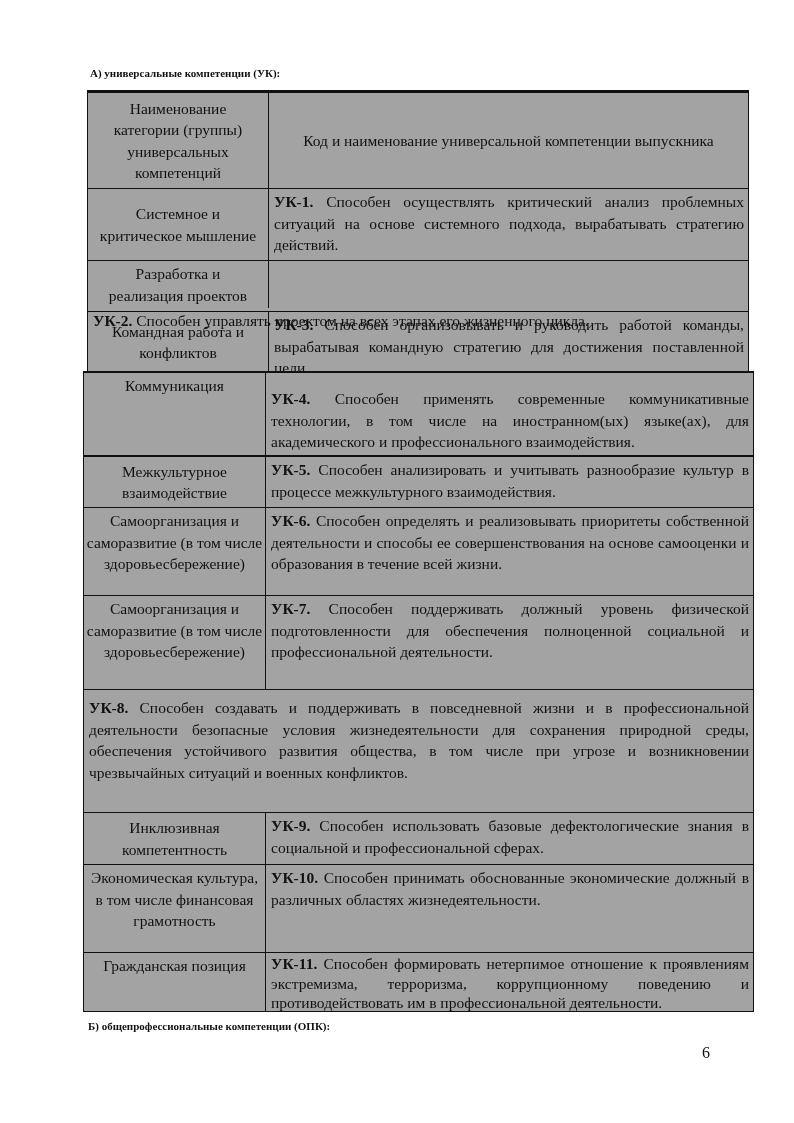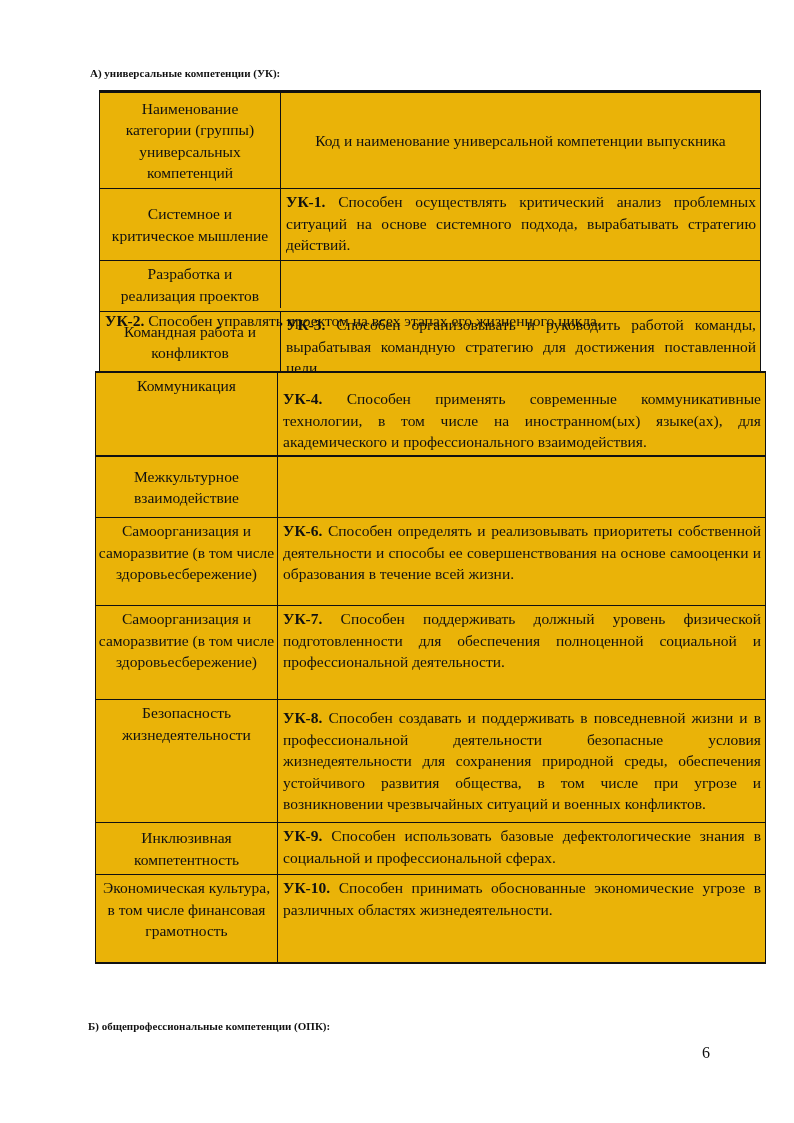--- a/index.html
+++ b/index.html
@@ -9,22 +9,22 @@
     font-family:"Liberation Serif","DejaVu Serif",serif;
     font-size:15.5px; line-height:21.5px;
     overflow:hidden;
   }
   .heading {
     position:absolute; font-weight:bold; font-size:11px; white-space:nowrap;
   }
   .heading-a { left:90px; top:63px; }
   .heading-b { left:88px; top:1016px; }
 
-  .tbl { position:absolute; background:#eab308;
-         border-left:1px solid #111; border-right:1px solid #111;margin-left:12px; }
+  .tbl { position:absolute; background:#a3a3a3;
+         border-left:1px solid #111; border-right:1px solid #111; }
   .table-a { left:87px; top:90px;  width:660px; border-top:3px solid #111; }
   .table-b { left:83px; top:371px; width:669px; border-top:2.5px solid #111;
              border-bottom:1px solid #111; }
 
   .row { display:flex; box-sizing:border-box; border-bottom:1px solid #111; }
   .row.last { border-bottom:none; }
   .row.thickb { border-bottom:2px solid #111; }
 
   .c1 { box-sizing:border-box; border-right:1px solid #111;
         display:flex; flex-direction:column; align-items:center;
@@ -40,21 +40,21 @@
   .c2.pt15 { padding-top:15px; }
   .c2.pt7  { padding-top:7px; }
   .c2.lh-tight { line-height:19.5px; padding-top:1px; }
 
   
   .ra-head { height:96px; }
   .ra-1 { height:72px; }
   .ra-2 { height:51px;flex-direction:column; }
   .ra-3 { height:60px; border-bottom:none; }
   .rb-4 { height:84px; }
-  .rb-5 { height:61px; }
+  .rb-5 { height:51px; }
   .rb-6 { height:88px; }
   .rb-7 { height:94px; }
   .rb-8 { height:123px; }
   .rb-9 { height:52px; }
   .rb-10 { height:88px; }
   .rb-11 { height:58px; }
 
   .hc2 { display:flex; align-items:center; justify-content:center;
          text-align:center; padding:0 8px; }
 
@@ -109,20 +109,24 @@
       <div class="c1 vt">Коммуникация</div>
       <div class="c2 pt15">
         <span class="code">УК-4.</span>
         <span>Способен применять современные коммуникативные технологии, в том числе на иностранном(ых) языке(ах), для академического и профессионального взаимодействия.</span>
       </div>
     </div>
 
     <div class="row rb-5">
       <div class="c1 vc">Межкультурное
 взаимодействие</div>
+      <div class="c2">
+        <span class="code">УК-5.</span>
+        <span>Способен анализировать и учитывать разнообразие культур в процессе межкультурного взаимодействия.</span>
+      </div>
     </div>
 
     <div class="row rb-6">
       <div class="c1 vt">Самоорганизация и
 саморазвитие (в том числе
 здоровьесбережение)</div>
       <div class="c2">
         <span class="code">УК-6.</span>
         <span>Способен определять и реализовывать приоритеты собственной деятельности и способы ее совершенствования на основе самооценки и образования в течение всей жизни.</span>
       </div>
@@ -132,22 +136,20 @@
       <div class="c1 vt">Самоорганизация и
 саморазвитие (в том числе
 здоровьесбережение)</div>
       <div class="c2">
         <span class="code">УК-7.</span>
         <span>Способен поддерживать должный уровень физической подготовленности для обеспечения полноценной социальной и профессиональной деятельности.</span>
       </div>
     </div>
 
     <div class="row rb-8">
-      <div class="c1 vt">Безопасность
-жизнедеятельности</div>
       <div class="c2 pt7">
         <span class="code">УК-8.</span>
         <span>Способен создавать и поддерживать в повседневной жизни и в профессиональной деятельности безопасные условия жизнедеятельности для сохранения природной среды, обеспечения устойчивого развития общества, в том числе при угрозе и возникновении чрезвычайных ситуаций и военных конфликтов.</span>
       </div>
     </div>
 
     <div class="row rb-9">
       <div class="c1 vc">Инклюзивная
 компетентность</div>
       <div class="c2">
@@ -155,23 +157,30 @@
         <span>Способен использовать базовые дефектологические знания в социальной и профессиональной сферах.</span>
       </div>
     </div>
 
     <div class="row rb-10">
       <div class="c1 vt">Экономическая культура,
 в том числе финансовая
 грамотность</div>
       <div class="c2">
         <span class="code">УК-10.</span>
-        <span>Способен принимать обоснованные экономические угрозе в различных областях жизнедеятельности.</span>
+        <span>Способен принимать обоснованные экономические должный в различных областях жизнедеятельности.</span>
       </div>
     </div>
 
+    <div class="row rb-11 last">
+      <div class="c1 vt">Гражданская позиция</div>
+      <div class="c2 lh-tight">
+        <span class="code">УК-11.</span>
+        <span>Способен формировать нетерпимое отношение к проявлениям экстремизма, терроризма, коррупционному поведению и противодействовать им в профессиональной деятельности.</span>
+      </div>
+    </div>
   </div>
 
   <div class="heading heading-b">Б) общепрофессиональные компетенции (ОПК):</div>
 
   <div class="page-number">6</div>
 
 </div>
 
 </body></html>

